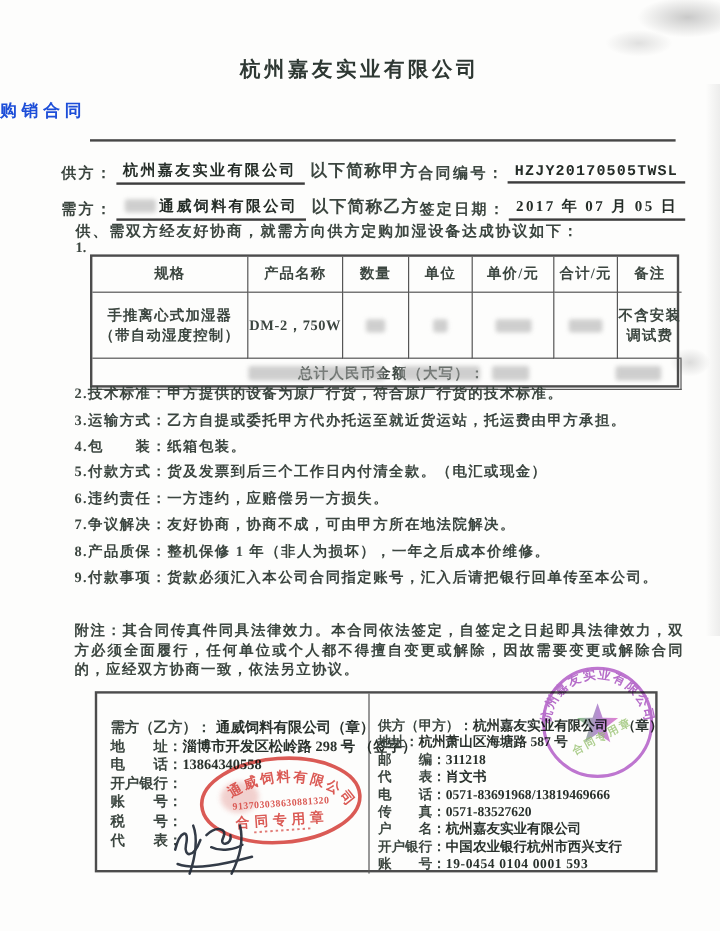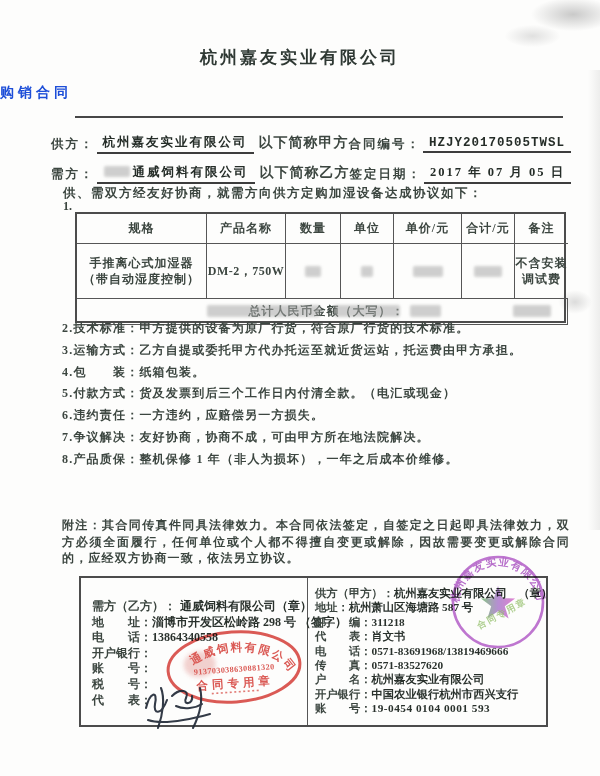--- a/index.html
+++ b/index.html
@@ -84,21 +84,21 @@
     top:517px; left:62px; width:508px; font-size:12px; font-weight:600;
     line-height:16.6px; letter-spacing:1.2px; text-align:justify;
   }
 
   
   .btable {
     top:576px; left:79px; width:469px; height:151px;
     border:2px solid #4c4c4c; display:grid; grid-template-columns:227px 242px;
   }
   .bcell-left { border-right:1px solid #565656; padding:21px 4px 0 11px; font-size:12px; }
-  .bcell-right { padding:8px 2px 0 7px; font-size:11.3px; }
+  .bcell-right { padding:20px 2px 0 7px; font-size:11.3px; }
   .brow { display:flex; line-height:15.6px; font-weight:600; white-space:nowrap; }
   .bcell-right .brow { line-height:14.4px; }
   .brow .bval { font-weight:700; color:#29312c; }
   .bacct { letter-spacing:0.5px; }
 
   
   .redact {
     background:#a9a9a9; opacity:.55; filter:blur(1.6px); border-radius:2px;
     display:inline-block;
   }
@@ -183,20 +183,21 @@
 </div>
 
 <div class="abs clauses">
   <div class="clause">2.技术标准：甲方提供的设备为原厂行货，符合原厂行货的技术标准。</div>
   <div class="clause">3.运输方式：乙方自提或委托甲方代办托运至就近货运站，托运费由甲方承担。</div>
   <div class="clause">4.包　　装：纸箱包装。</div>
   <div class="clause">5.付款方式：货及发票到后三个工作日内付清全款。（电汇或现金）</div>
   <div class="clause">6.违约责任：一方违约，应赔偿另一方损失。</div>
   <div class="clause">7.争议解决：友好协商，协商不成，可由甲方所在地法院解决。</div>
   <div class="clause">8.产品质保：整机保修 1 年（非人为损坏），一年之后成本价维修。</div>
+  <div class="clause">9.付款事项：货款必须汇入本公司合同指定账号，汇入后请把银行回单传至本公司。</div>
 </div>
 
 <div class="abs note-para">附注：其合同传真件同具法律效力。本合同依法签定，自签定之日起即具法律效力，双方必须全面履行，任何单位或个人都不得擅自变更或解除，因故需要变更或解除合同的，应经双方协商一致，依法另立协议。</div>
 
 <div class="abs btable">
   <div class="bcell-left">
     <div class="brow">
         <span>需方（乙方）：</span>
         <span class="redact redact-inline" style="width:20px"></span>
         <span class="bval">通威饲料有限公司（章）</span>

